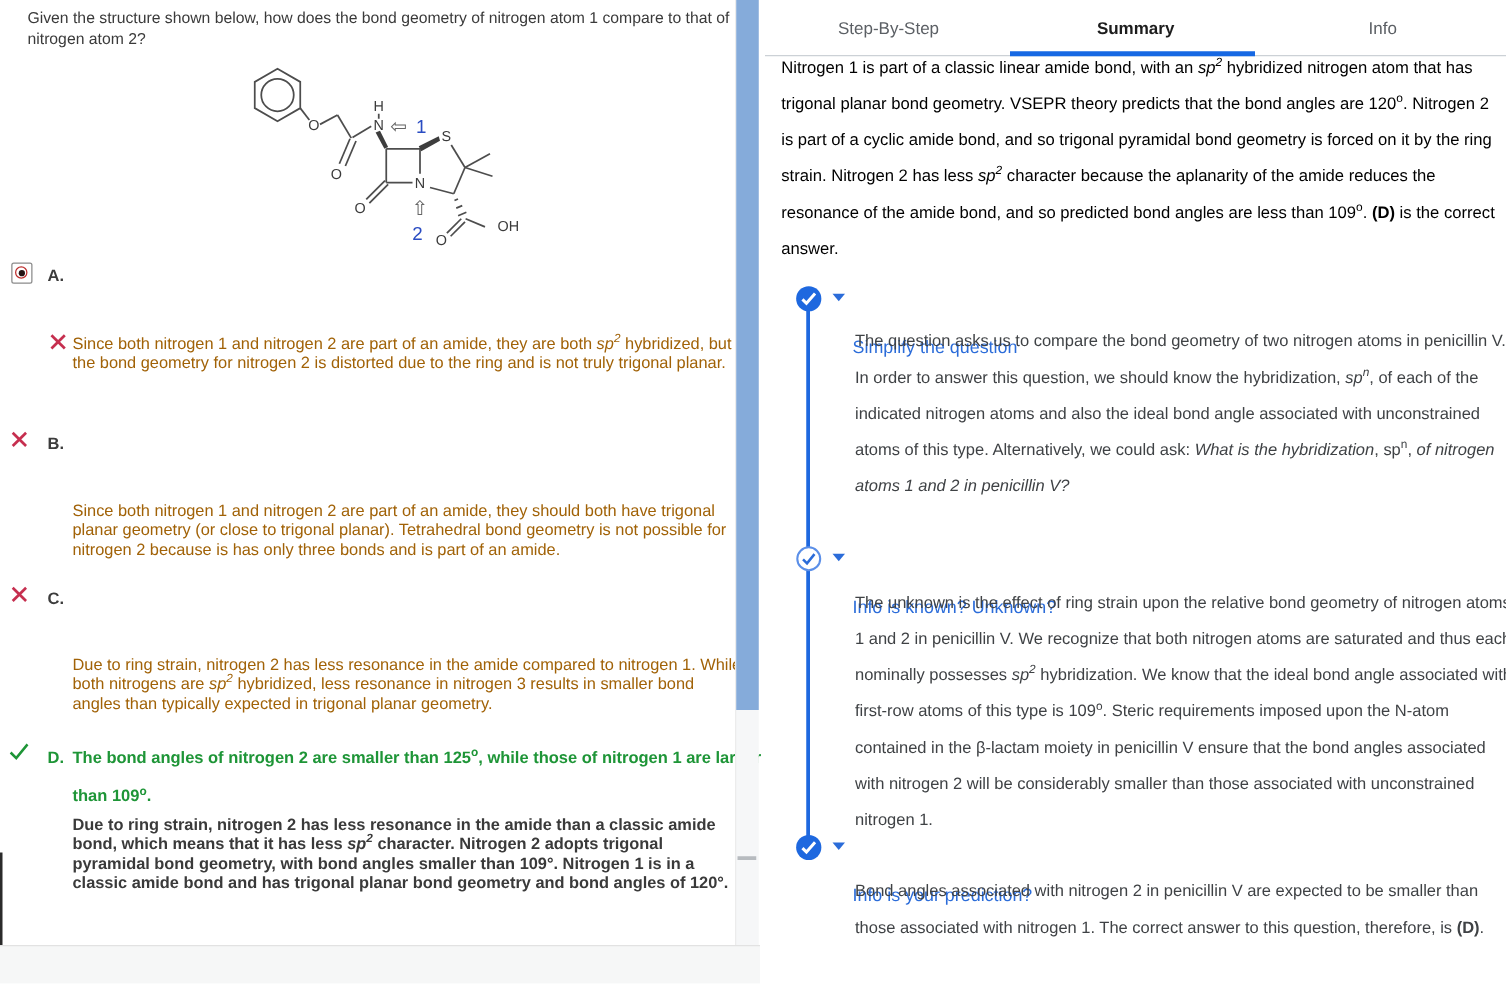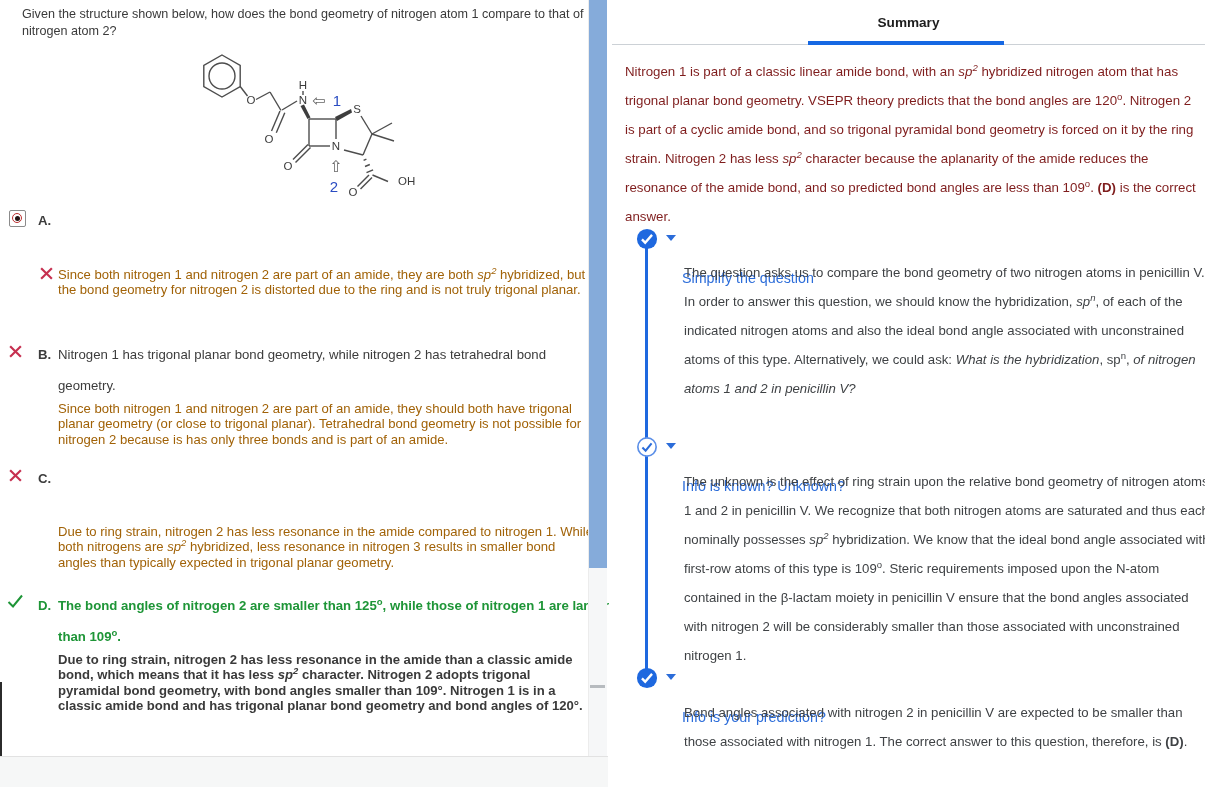--- a/index.html
+++ b/index.html
@@ -36,21 +36,21 @@
   #left-bottom-strip { left:0; top:756px; width:608px; height:31px; background:#f6f7f7; border-top:1px solid #e2e2e2; }
   #left-edge-tick { left:0; top:682px; width:2px; height:74px; background:#2b2b2b; }
 
   
   #right-panel { left:612px; top:0; width:593px; height:787px; background:#fff; }
   #tabs { position:absolute; left:0; top:0; width:593px; height:45px; display:flex; border-bottom:1px solid #ccd1d6; }
   .tab { flex:1; display:flex; align-items:center; justify-content:center; font-size:13.6px; color:#5c6065; cursor:pointer; }
   .tab.active { color:#1d1d1d; font-weight:700; }
   #tab-underline { position:absolute; left:196px; top:41px; width:196px; height:4px; background:#1668E3; }
 
-  #summary-paragraph { left:13px; top:57px; width:572px; font-size:13.3px; line-height:29px; color:#7f1d1d; }
+  #summary-paragraph { left:13px; top:39px; width:572px; font-size:13.3px; line-height:29px; color:#000000; }
 
   #timeline-line { left:33px; top:240px; width:3px; height:440px; background:#1E68DF; }
   .sec-icon { width:22px; height:22px; }
   .sec-head { font-size:14.3px; color:#2B6CD9; cursor:pointer;margin-top:40px; }
   .tri { width:0; height:0; border-left:5px solid transparent; border-right:5px solid transparent;
          border-top:6px solid #2B6CD9; cursor:pointer; }
   .sec-body { font-size:13.2px; line-height:29px; color:#3f4245; width:530px; }
 
   
   #molecule { left:176px; top:42px; }
@@ -140,21 +140,20 @@
     <line x1="2" y1="2" x2="12" y2="12" stroke="#C62F4F" stroke-width="2"></line>
       <line x1="12" y1="2" x2="2" y2="12" stroke="#C62F4F" stroke-width="2"></line>
   </svg>
   <div class="abs expl-text" style="left:58px; top:267px; width:532px;"><span>Since both nitrogen 1 and nitrogen 2 are part of an amide, they are both </span><span class="i">sp</span><span class="i sup">2</span><span> hybridized, but the bond geometry for nitrogen 2 is distorted due to the ring and is not truly trigonal planar.</span></div>
 
   <svg class="abs" style="left:8px; top:344px;" width="15" height="15" viewBox="0 0 14 14">
     <line x1="2" y1="2" x2="12" y2="12" stroke="#C62F4F" stroke-width="2"></line>
       <line x1="12" y1="2" x2="2" y2="12" stroke="#C62F4F" stroke-width="2"></line>
   </svg>
   <div class="abs choice-text choice-letter" style="left:38px; top:339px; line-height:31px;">B.</div>
-  <div class="abs choice-text" style="left:58px; top:339px; width:535px;"><span>Nitrogen 1 has trigonal planar bond geometry, while nitrogen 2 has tetrahedral bond geometry.</span></div>
   <div class="abs expl-text" style="left:58px; top:401px; width:538px;"><span>Since both nitrogen 1 and nitrogen 2 are part of an amide, they should both have trigonal planar geometry (or close to trigonal planar). Tetrahedral bond geometry is not possible for nitrogen 2 because is has only three bonds and is part of an amide.</span></div>
 
   <svg class="abs" style="left:8px; top:468px;" width="15" height="15" viewBox="0 0 14 14">
     <line x1="2" y1="2" x2="12" y2="12" stroke="#C62F4F" stroke-width="2"></line>
       <line x1="12" y1="2" x2="2" y2="12" stroke="#C62F4F" stroke-width="2"></line>
   </svg>
   <div class="abs choice-text choice-letter" style="left:38px; top:463px; line-height:31px;">C.</div>
   <div class="abs expl-text" style="left:58px; top:524px; width:538px;"><span>Due to ring strain, nitrogen 2 has less resonance in the amide compared to nitrogen 1. While both nitrogens are </span><span class="i">sp</span><span class="i sup">2</span><span> hybridized, less resonance in nitrogen 3 results in smaller bond angles than typically expected in trigonal planar geometry.</span></div>
 
   <svg class="abs" style="left:7px; top:594px;" width="17" height="14" viewBox="0 0 17 14">
@@ -166,21 +165,23 @@
 
   <div class="abs" id="left-scroll-track"></div>
   <div class="abs" id="left-scroll-thumb"></div>
   <div class="abs" id="scroll-dash"></div>
   <div class="abs" id="left-bottom-strip"></div>
   <div class="abs" id="left-edge-tick"></div>
 
   <div class="abs" id="right-panel">
 
     <div id="tabs">
+      <div class="tab">Step-By-Step</div>
       <div class="tab active">Summary</div>
+      <div class="tab">Info</div>
     </div>
     <div id="tab-underline"></div>
 
     <div class="abs" id="summary-paragraph"><span>Nitrogen 1 is part of a classic linear amide bond, with an </span><span class="i">sp</span><span class="i sup">2</span><span> hybridized nitrogen atom that has trigonal planar bond geometry. VSEPR theory predicts that the bond angles are 120</span><span class="sup">o</span><span>. Nitrogen 2 is part of a cyclic amide bond, and so trigonal pyramidal bond geometry is forced on it by the ring strain. Nitrogen 2 has less </span><span class="i">sp</span><span class="i sup">2</span><span> character because the aplanarity of the amide reduces the resonance of the amide bond, and so predicted bond angles are less than 109</span><span class="sup">o</span><span>. </span><span class="b">(D)</span><span> is the correct answer.</span></div>
 
     <div class="abs" id="timeline-line"></div>
 
     <svg class="abs sec-icon" style="left:24px; top:228px;" viewBox="0 0 24 24">
       <circle cx="12" cy="12" r="11" fill="#1E68DF"></circle>
       <path d="M6.5 12.5 L10 16 L17.5 7.5" stroke="#fff" stroke-width="2.6" fill="none"></path>

